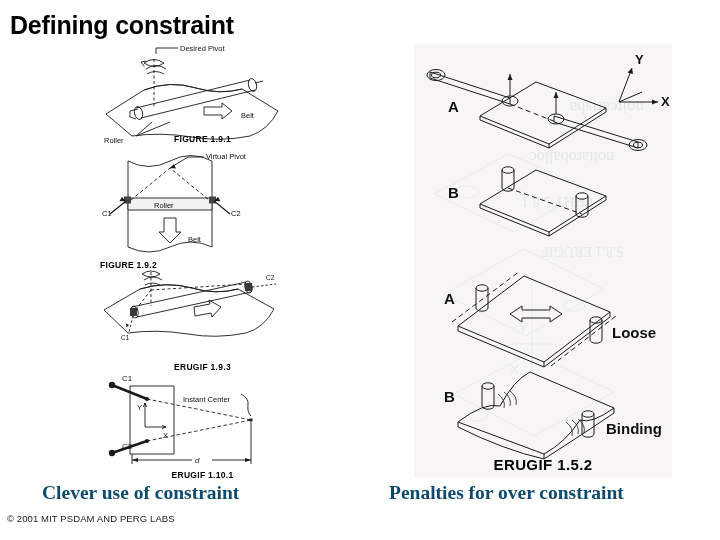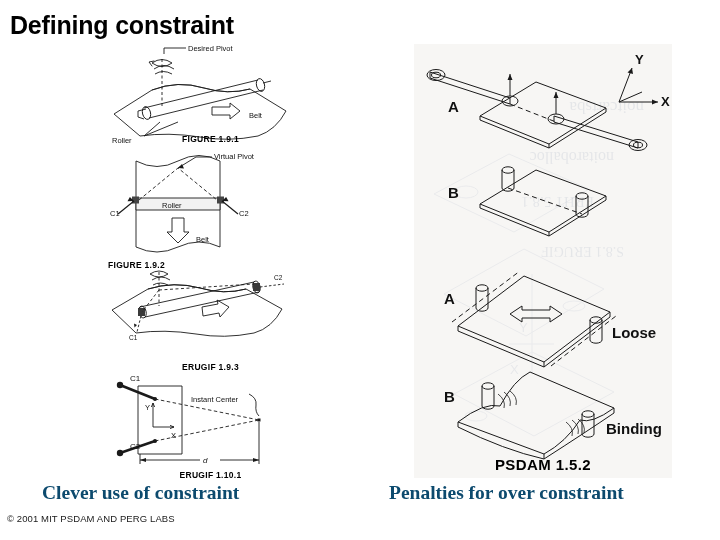--- a/index.html
+++ b/index.html
@@ -53,21 +53,21 @@
     font-family: "Liberation Sans", sans-serif;
     font-size: 9.5px;
     font-weight: normal;
     letter-spacing: 0.1px;
     color: #1a1a1a;
     white-space: nowrap;
   }
   
   .fig-col-left {
     position: absolute;
-    left: 108px;
+    left: 100px;
     top: 44px;
     width: 205px;
     height: 432px;
   }
   .fig-col-right {
     position: absolute;
     left: 414px;
     top: 44px;
     width: 258px;
     height: 434px;
@@ -359,21 +359,21 @@
         <path d="M96 29 q8 6 6 14" stroke-width="0.8"></path>
         <path d="M152 60 q8 6 6 14" stroke-width="0.8"></path>
         <path d="M158 58 q8 6 6 14" stroke-width="0.8"></path>
         <path d="M164 57 q8 6 6 14" stroke-width="0.8"></path>
       </g>
       <text class="lbl" x="30" y="40" font-size="15" font-weight="bold">B</text>
       <text class="lbl" x="192" y="72" font-size="15" font-weight="bold">Binding</text>
     </svg>
 
     <div class="abs" style="left:0px; top:412px; width:258px; text-align:center;">
-      <span style="font-family:'Liberation Sans',sans-serif; font-size:15px; font-weight:bold; letter-spacing:0.4px;">PSDAM 1.5.2</span>
+      <span style="font-family:'Liberation Sans',sans-serif; font-size:15px; font-weight:bold; letter-spacing:0.4px;">ERUGIF 1.5.2</span>
     </div>
 
   </div>
 
   <div class="caption caption-left">Clever use of constraint</div>
 
   <div class="caption caption-right">Penalties for over constraint</div>
 
   <div class="copyright">© 2001 MIT PSDAM AND PERG LABS</div>
 

